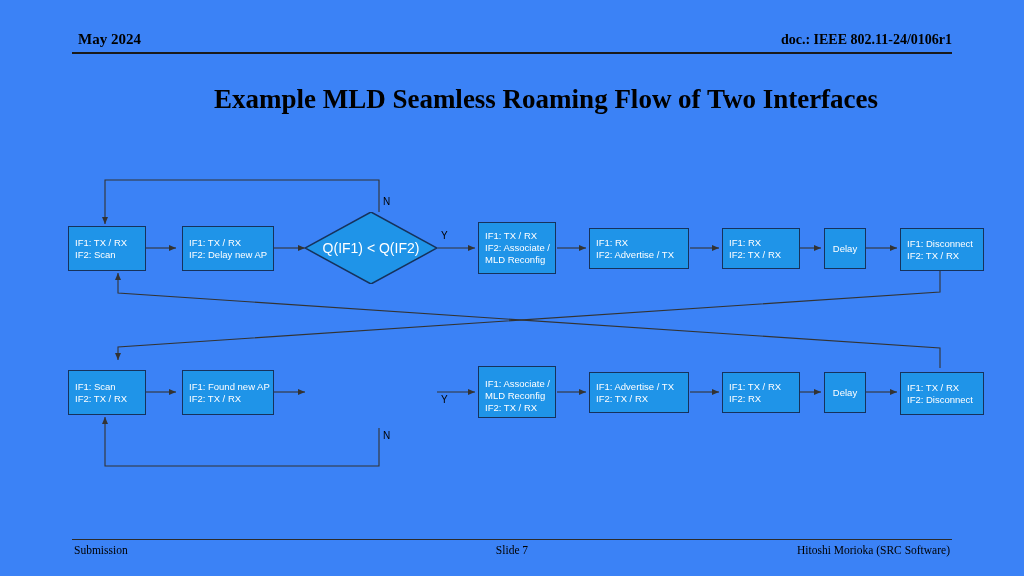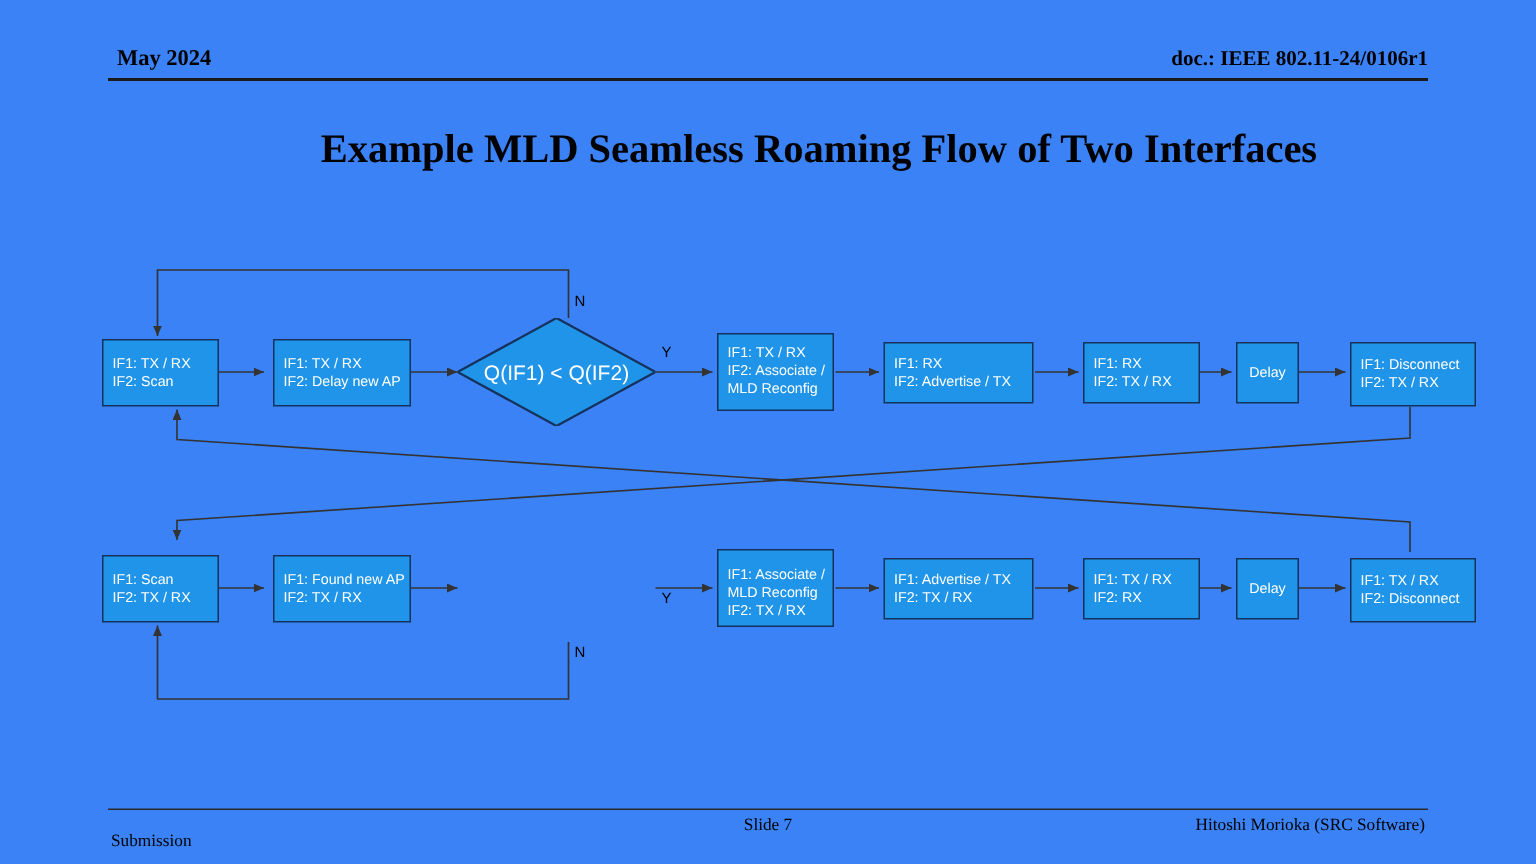--- a/index.html
+++ b/index.html
@@ -71,21 +71,21 @@
     border-top: 1.5px solid #2b2b2b;
   }
   .footer-text {
     position: absolute;
     top: 544px;
     font-family: "Liberation Serif", serif;
     font-size: 11.5px;
     color: #000000;
     white-space: nowrap;
   }
-  #footer-left  { left: 74px; margin-top: 11px; }
+  #footer-left  { left: 74px; }
   #footer-center{ left: 0; width: 1024px; text-align: center; }
   #footer-right { right: 74px; }
 
   
   #flow {
     position: absolute;
     left: 0;
     top: 0;
     width: 1024px;
     height: 576px;

